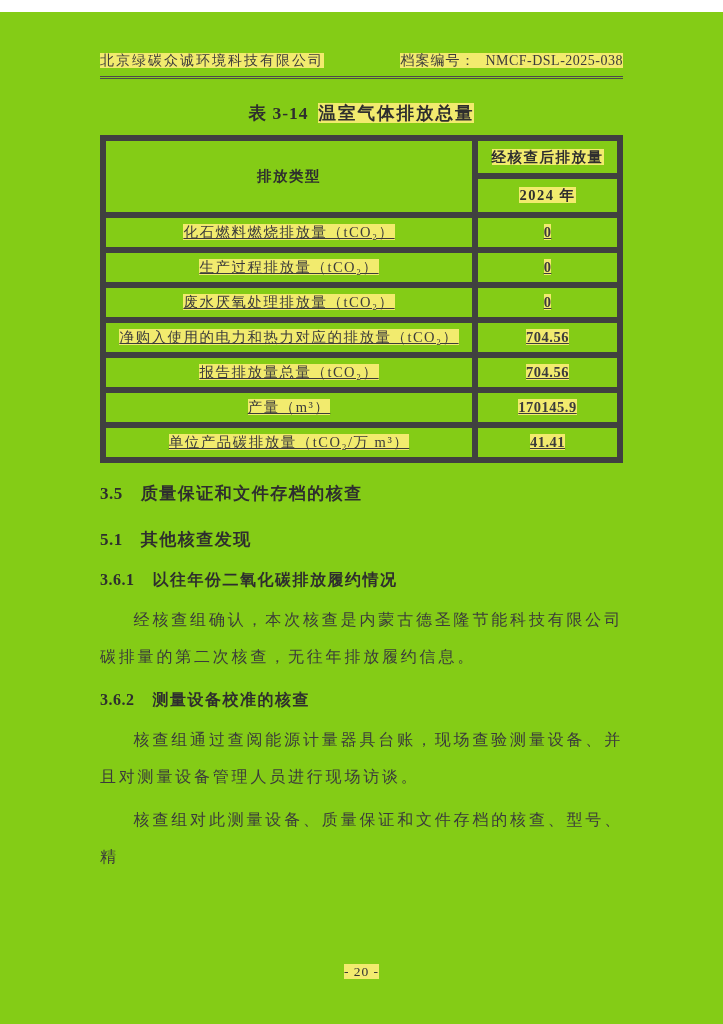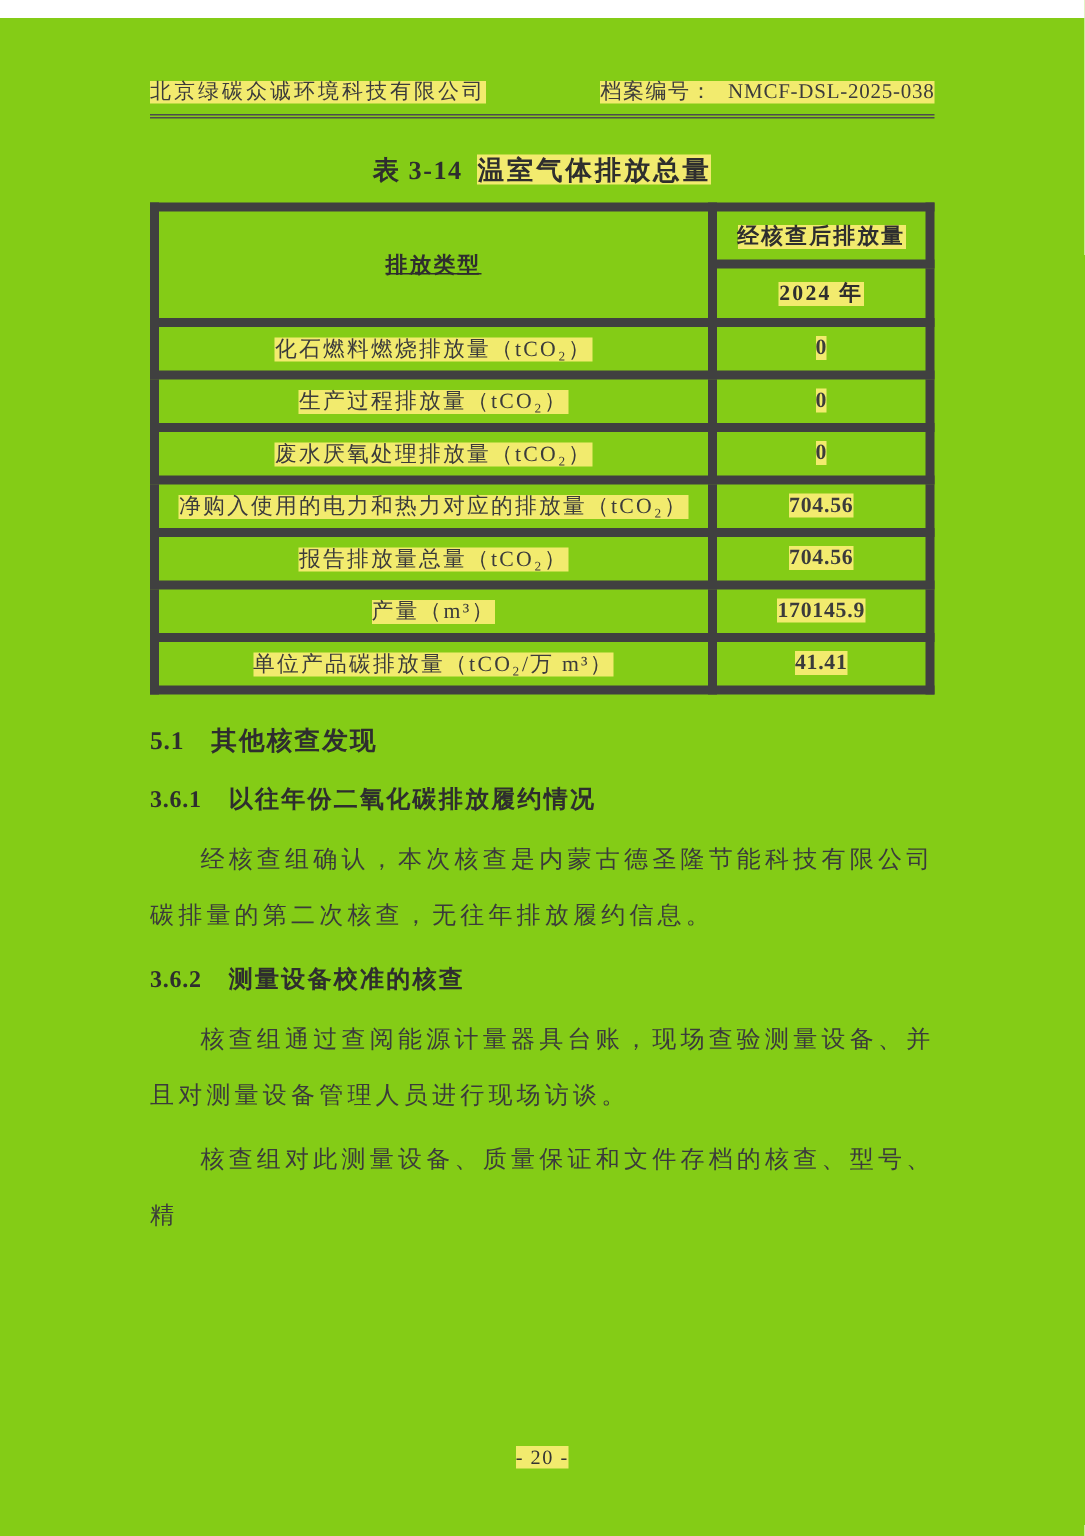--- a/index.html
+++ b/index.html
@@ -39,25 +39,25 @@
     table-layout:fixed;
   }
   table.emit td,table.emit th{
     border:6px solid #404040;
     text-align:center;vertical-align:middle;
     font-size:14.5px;
     letter-spacing:1.5px;
     padding:3px 2px;
   }
   table.emit th{font-weight:bold;color:#2e2e2e;}
-  table.emit .col-type{width:362px;text-decoration:underline;}
+  table.emit .col-type{width:362px;}
   th.rowspan-cell{height:63px;}
   tr.hdr-row-1 td, tr.hdr-row-1 th{height:26px;}
   tr.hdr-row-2 td, tr.hdr-row-2 th{height:27px;}
-  table.emit tbody td{height:23px;}
+  table.emit tbody td{height:23px;text-decoration:underline;}
   td.val span{font-weight:600;letter-spacing:0.5px;}
   
   .sec-h{
     font-size:17px;font-weight:bold;color:#2e2e2e;
     letter-spacing:1.5px;
     margin:16px 0 6px 0;line-height:30px;
   }
   .sec-h .num{letter-spacing:0.5px;margin-right:18px;}
   .sec-h.sub{font-size:16px;margin-top:10px;}
   p.para{
@@ -124,20 +124,23 @@
           <td class="lbl"><span class="hl">产量（m³）</span></td>
           <td class="val"><span class="hl">170145.9</span></td>
         </tr>
         <tr>
           <td class="lbl"><span class="hl">单位产品碳排放量（tCO₂/万 m³）</span></td>
           <td class="val"><span class="hl">41.41</span></td>
         </tr>
       </tbody>
   </table>
 
+  <div class="sec-h">
+    <span class="num">3.5</span><span>质量保证和文件存档的核查</span>
+  </div>
 
   <div class="sec-h">
     <span class="num">5.1</span><span>其他核查发现</span>
   </div>
 
   <div class="sec-h sub">
     <span class="num">3.6.1</span><span>以往年份二氧化碳排放履约情况</span>
   </div>
   <p class="para">经核查组确认，本次核查是内蒙古德圣隆节能科技有限公司碳排量的第二次核查，无往年排放履约信息。</p>
 

